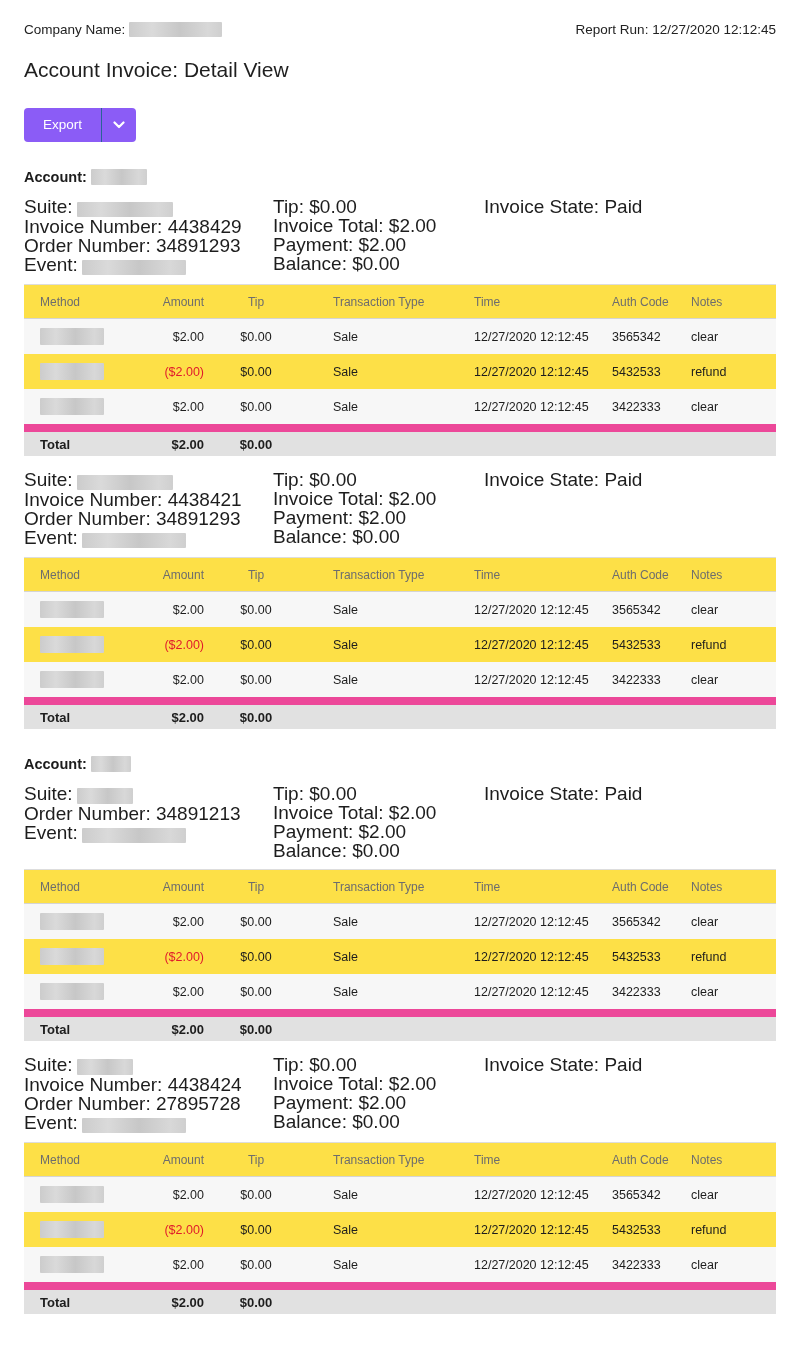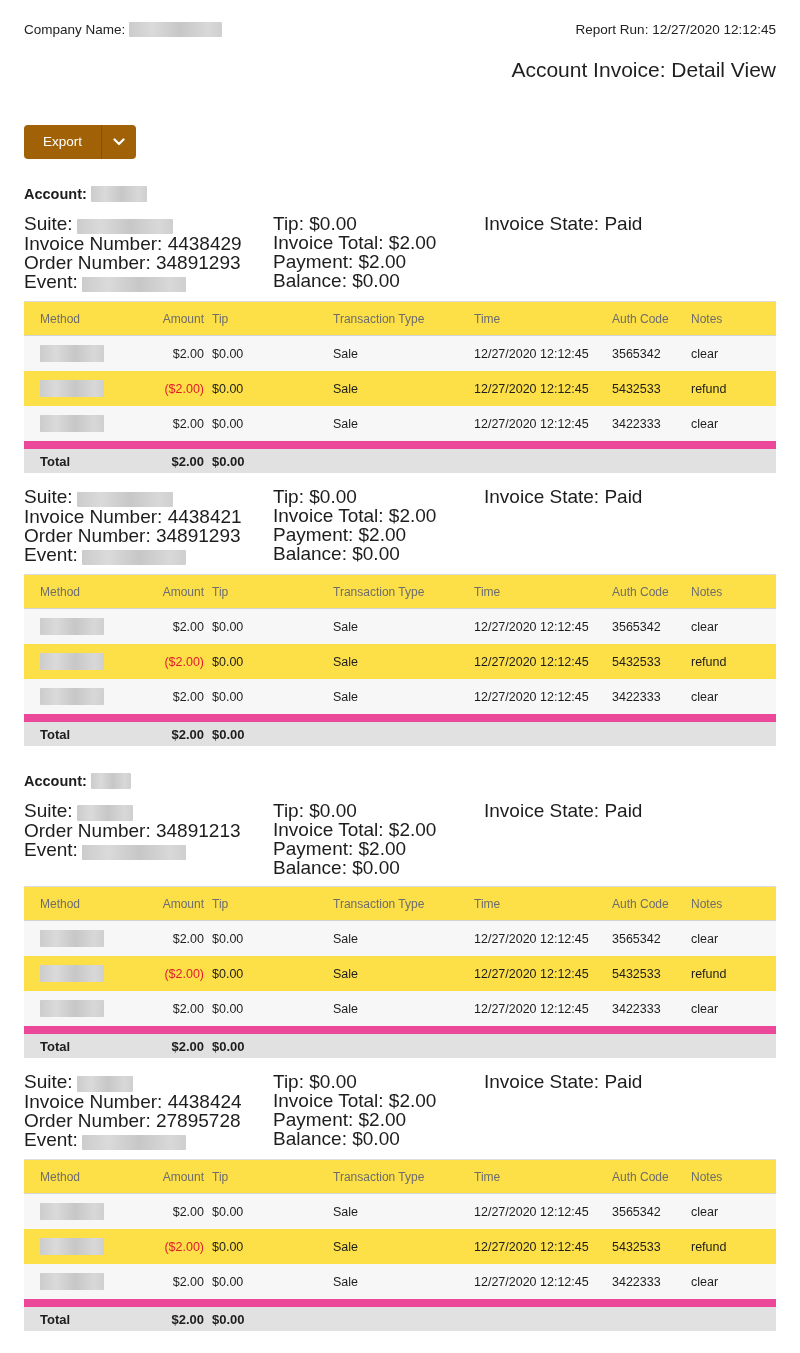--- a/index.html
+++ b/index.html
@@ -15,25 +15,24 @@
 
   
   .top-row {
     display: flex;
     justify-content: space-between;
     align-items: center;
     font-size: 13.5px;
     color: #222;
   }
   .page-title {
-    margin: 21px 0 17px 0;
+    margin: 21px 0 0 0;
     font-size: 21px;
     font-weight: 400;
     color: #1f1f1f;
-    text-align: right;
   }
 
   
   .blur {
     display: inline-block;
     height: 15px;
     margin-left: 4px;
     vertical-align: text-bottom;
     border-radius: 1px;
     background: linear-gradient(90deg, #cccccc 0%, #dadada 25%, #c7c7c7 55%, #d8d8d8 85%, #cfcfcf 100%);
@@ -43,21 +42,21 @@
   .bw-56  { width: 56px;  height: 16px; }
   .bw-64  { width: 64px;  height: 17px; margin-left: 0; }
   .bw-93  { width: 93px;  }
   .bw-96  { width: 96px;  }
   .bw-104 { width: 104px; }
 
   
   .export-btn {
     display: inline-flex;
     margin-top: 26px;
-    background: #a16207;
+    background: #8b5cf6;
     border-radius: 4px;
     color: #ffffff;
     font-size: 13.5px;
     cursor: pointer;
     user-select: none;
   }
   .export-main { padding: 9px 19px 10px 19px; }
   .export-caret {
     padding: 9px 11px 10px 11px;
     border-left: 1px solid #2a6496;
@@ -110,21 +109,21 @@
   .tx-total {
     height: 32px;
     border-top: 8px solid #ec4899;
     background: #e1e1e1;
     font-weight: 700;
     font-size: 13px;
   }
   .c          { padding-left: 8px; }
   .c-method   { padding-left: 16px; }
   .c-amount   { text-align: right; padding-right: 8px; padding-left: 0; }
-  .c-tip      { text-align: left; padding-right: 8px; padding-left: 0; }
+  .c-tip      { text-align: center; padding-right: 8px; padding-left: 0; }
   .c-type     { padding-left: 25px; }
   .neg        { color: #e01b2c; text-align: right; }
 
   .gap-14 { margin-top: 14px; }
 </style>
 </head>
 <body>
 
 <div class="page">
 

